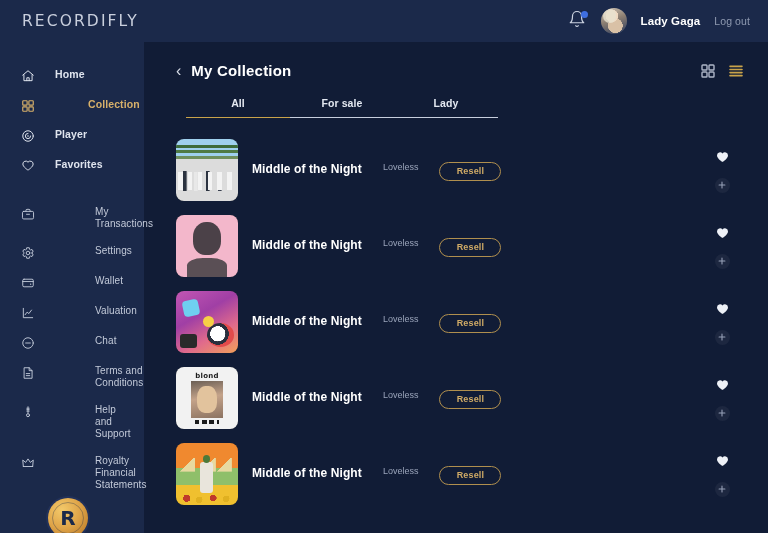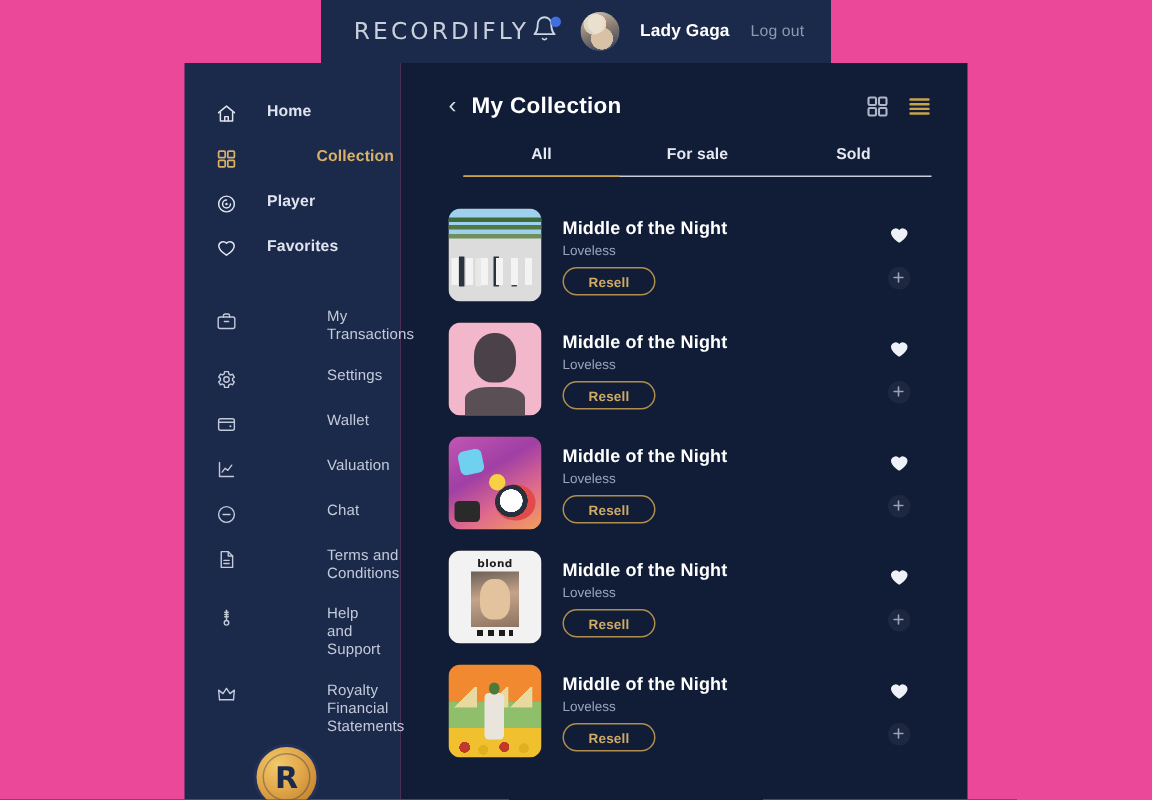--- a/index.html
+++ b/index.html
@@ -14,24 +14,23 @@
     font-family: "Liberation Sans", sans-serif;
     background: #141f3a;
     color: #ffffff;
     -webkit-font-smoothing: antialiased;
   }
 
   .app {
     position: relative;
     width: 768px;
     height: 533px;
-    background: #ec4899;
+    background: #ef4444;
     display: flex;
     flex-direction: column;
-    align-items: center;
   }
 
   
   .topbar {
     height: 42px;
     flex: 0 0 42px;
     background: #1b294a;
     display: flex;
     align-items: center;
     padding: 0 18px 0 22px;
@@ -400,22 +399,21 @@
       radial-gradient(circle, #c0392b 0 45%, rgba(0,0,0,0) 46%) 8% 60%/22% 52% no-repeat,
       radial-gradient(circle, #e0b020 0 45%, rgba(0,0,0,0) 46%) 34% 80%/20% 48% no-repeat,
       radial-gradient(circle, #c0392b 0 45%, rgba(0,0,0,0) 46%) 62% 58%/20% 50% no-repeat,
       radial-gradient(circle, #e0b020 0 45%, rgba(0,0,0,0) 46%) 88% 78%/20% 48% no-repeat;
   }
 
   .track-info {
     flex: 1 1 auto;
     min-width: 0;
     display: flex;
-    flex-direction: column;
-    gap: 3px;
+    gap: 21px;
     padding-top: 2px;
   }
   .track-title {
     font-size: 12px;
     font-weight: 700;
     color: #ffffff;
     letter-spacing: .1px;
   }
   .track-artist {
     font-size: 9px;
@@ -647,21 +645,21 @@
             <svg width="16" height="16" viewBox="0 0 24 24" stroke="#c9a34a" stroke-width="2.4" stroke-linecap="round">
               <path d="M3 5h18M3 9.7h18M3 14.4h18M3 19h18"></path>
             </svg>
           </span>
         </div>
       </div>
 
       <div class="tabs">
         <div class="tab">All</div>
         <div class="tab inactive">For sale</div>
-        <div class="tab inactive">Sold</div>
+        <div class="tab inactive">Lady</div>
         <div class="tabs-rule"></div>
         <div class="tabs-rule-active"></div>
       </div>
 
       <div class="collection-list">
 
         <div class="track-row">
           <div class="cover">
             <span class="art-abbey">
                 <span class="people"></span>

